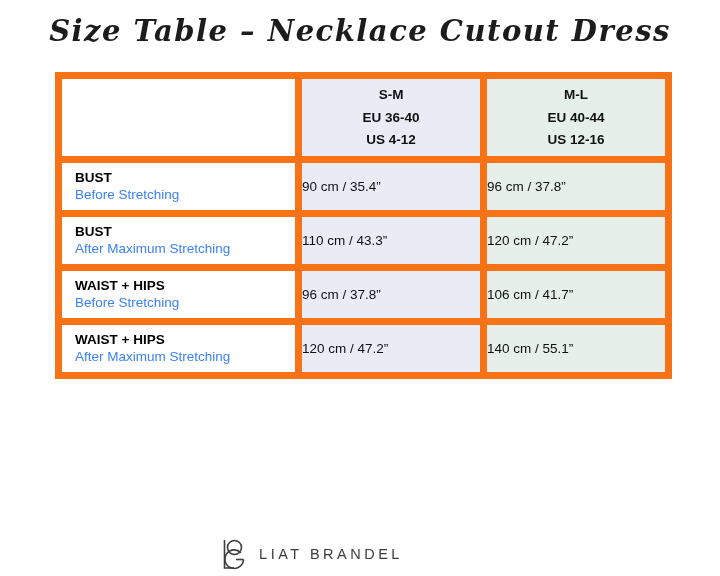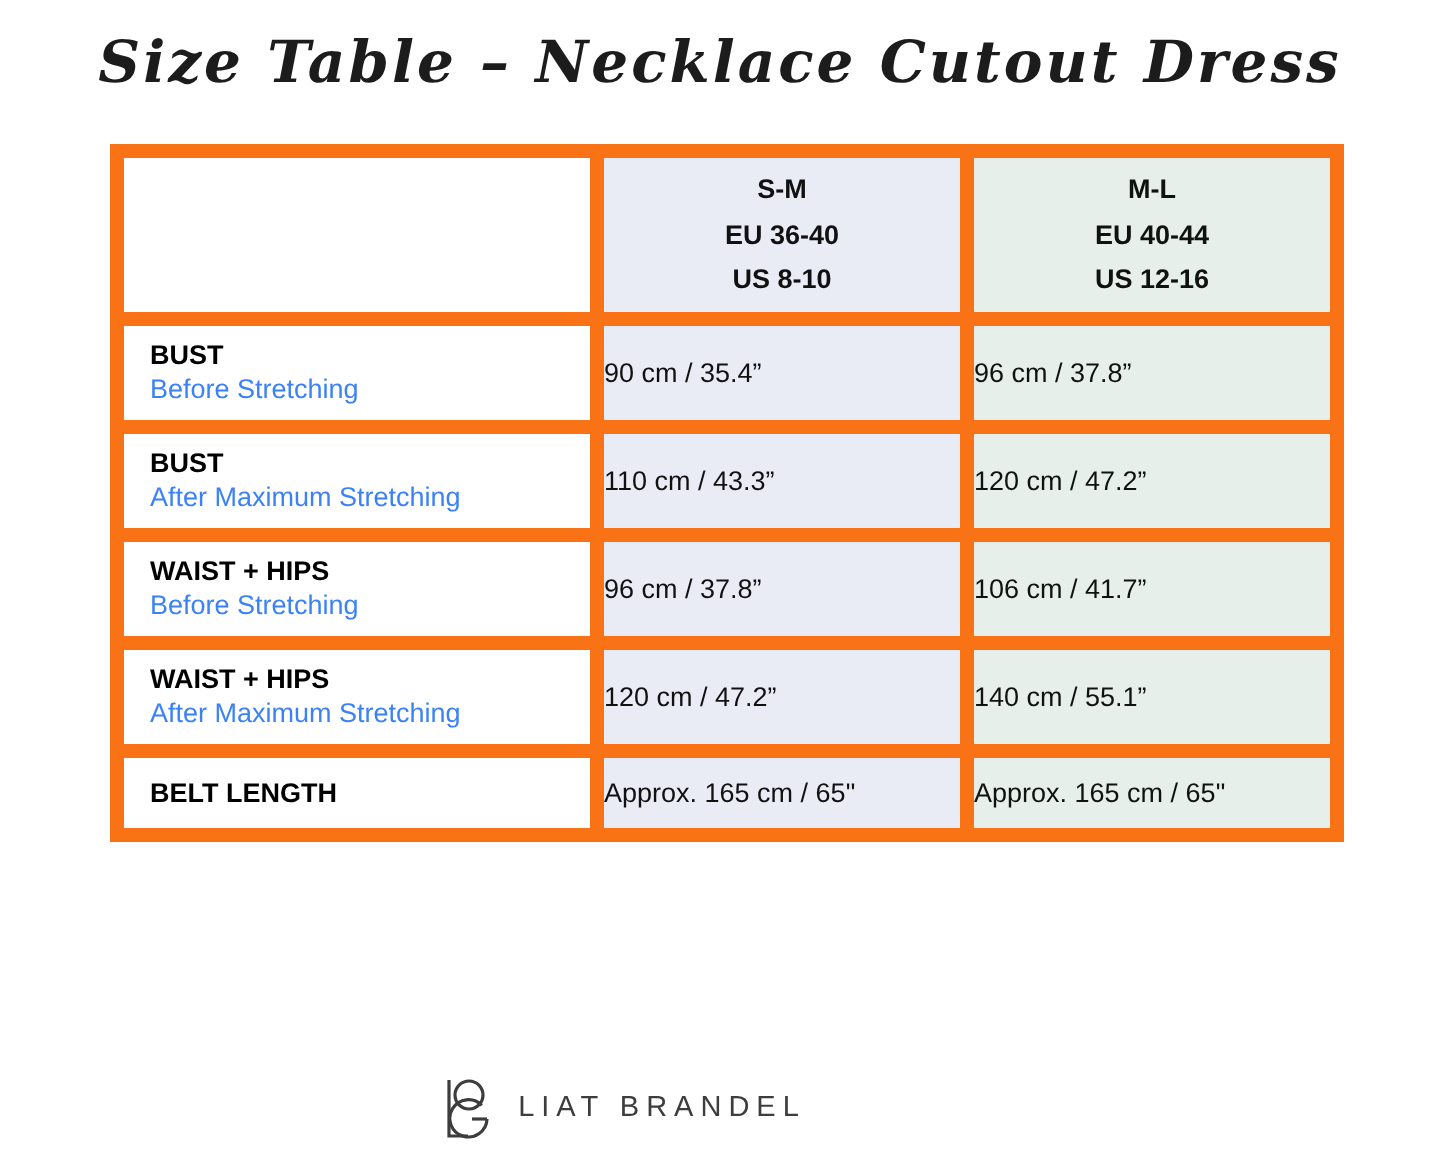--- a/index.html
+++ b/index.html
@@ -105,21 +105,21 @@
     <col style="width:240px">
     <col style="width:185px">
     <col style="width:185px">
   </colgroup>
   <tbody>
     <tr style="height:78px">
       <td class="corner-cell"></td>
       <td class="hdr-cell col-sm">
         <div class="hdr-line">S-M</div>
         <div class="hdr-line">EU 36-40</div>
-        <div class="hdr-line">US 8-10</div>
+        <div class="hdr-line">US 4-12</div>
       </td>
       <td class="hdr-cell col-ml">
         <div class="hdr-line">M-L</div>
         <div class="hdr-line">EU 40-44</div>
         <div class="hdr-line">US 12-16</div>
       </td>
     </tr>
 
     <tr style="height:48px">
       <td class="label-cell">
@@ -156,28 +156,20 @@
         <div class="row-label">WAIST + HIPS</div>
         <div class="row-sublabel">After Maximum Stretching</div>
 
       </td>
       <td class="val-cell col-sm">120 cm / 47.2”</td>
       <td class="val-cell col-ml">140 cm / 55.1”</td>
     </tr>
 
 
 
-    <tr style="height:42px">
-      <td class="label-cell">
-        <div class="row-label">BELT LENGTH</div>
-
-      </td>
-      <td class="val-cell col-sm">Approx. 165 cm / 65"</td>
-      <td class="val-cell col-ml">Approx. 165 cm / 65"</td>
-    </tr>
   </tbody>
 </table>
 
 <div class="footer">
   <span class="monogram">
     <svg width="32" height="32" viewBox="0 0 32 32" fill="none" xmlns="http://www.w3.org/2000/svg">
       <path d="M7.5 2 V30 H17" stroke="#3d3d3d" stroke-width="1.6" fill="none"></path>
       <circle cx="17.5" cy="9.5" r="7" stroke="#3d3d3d" stroke-width="1.6" fill="none"></circle>
       <path d="M26.5 21.5 a9.3 9.3 0 1 1 -2.6 -6.8" stroke="#3d3d3d" stroke-width="1.6" fill="none"></path>
       <path d="M26.5 21.5 h-7.5" stroke="#3d3d3d" stroke-width="1.6" fill="none"></path>

